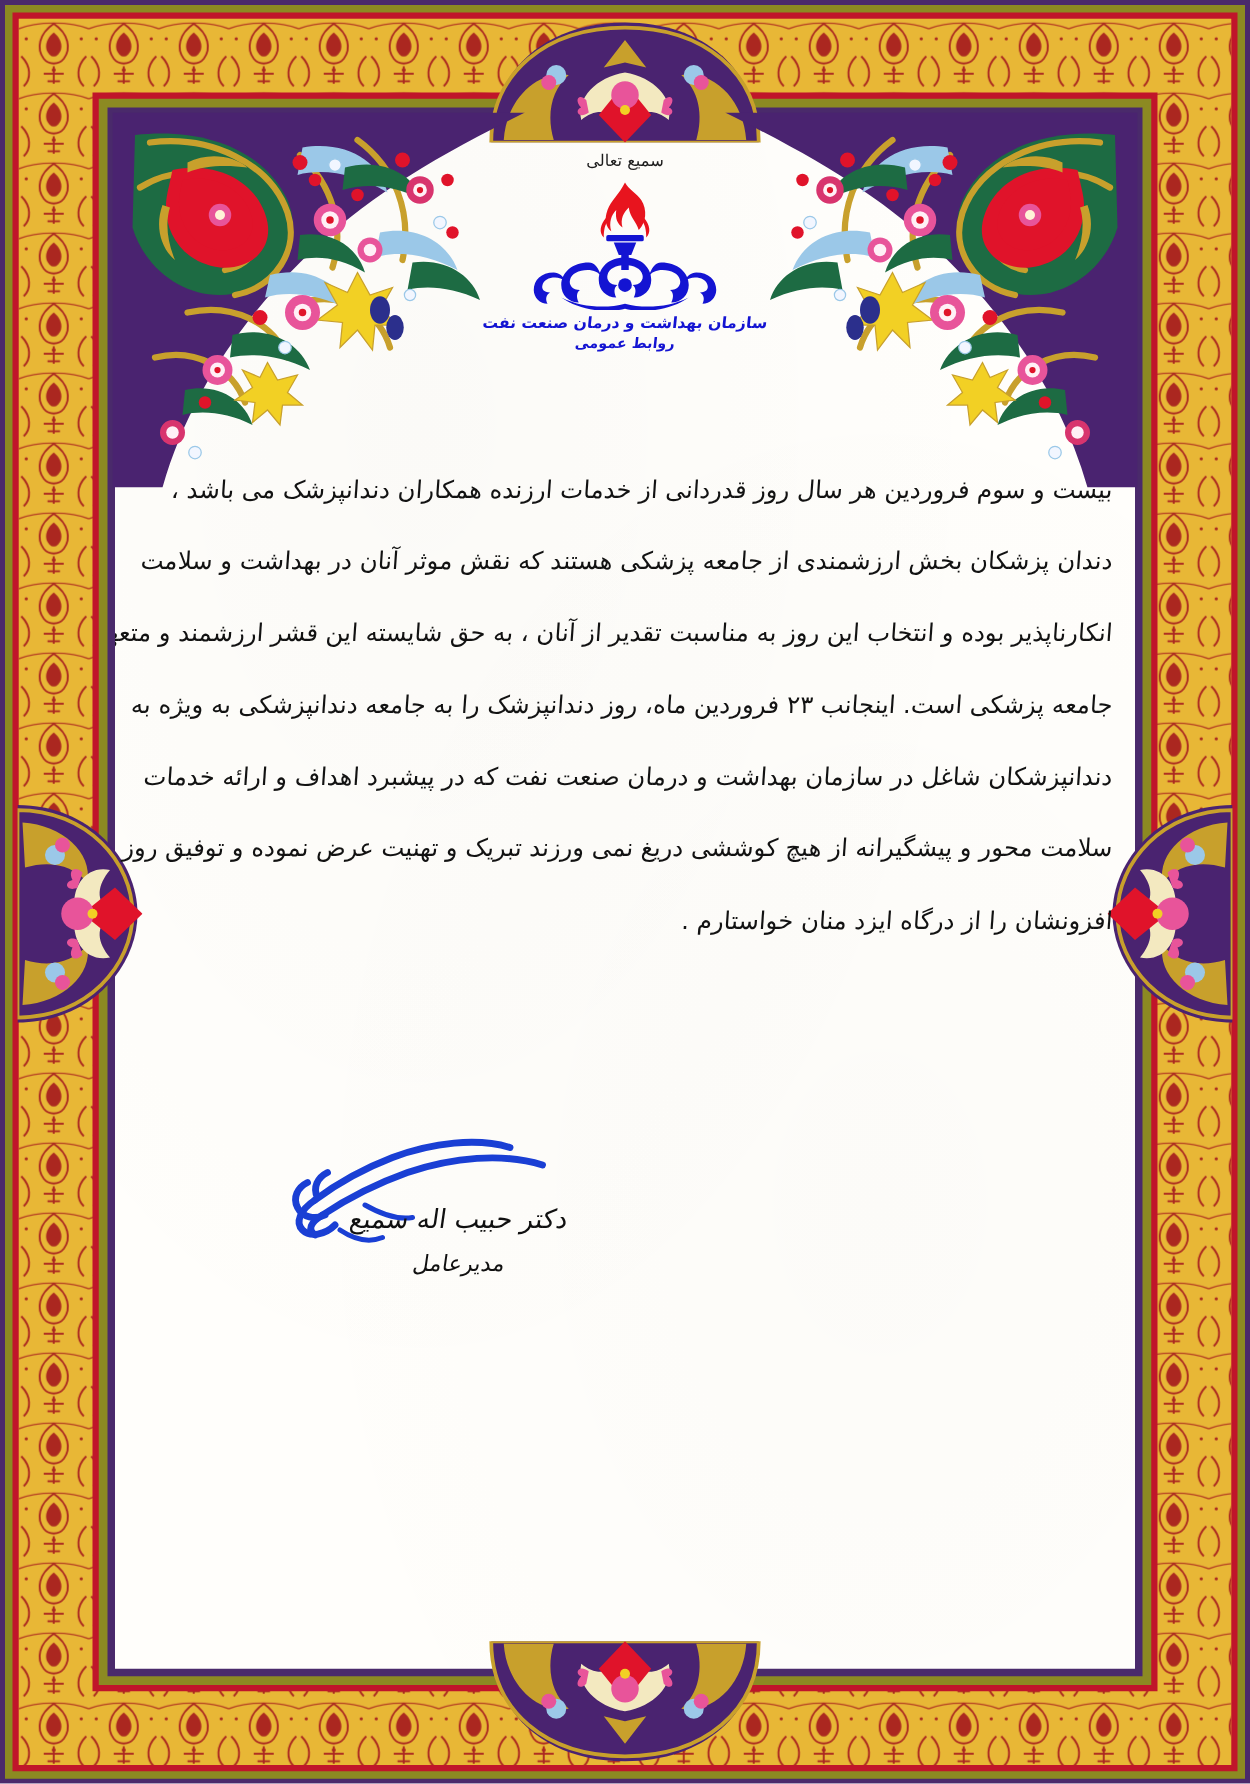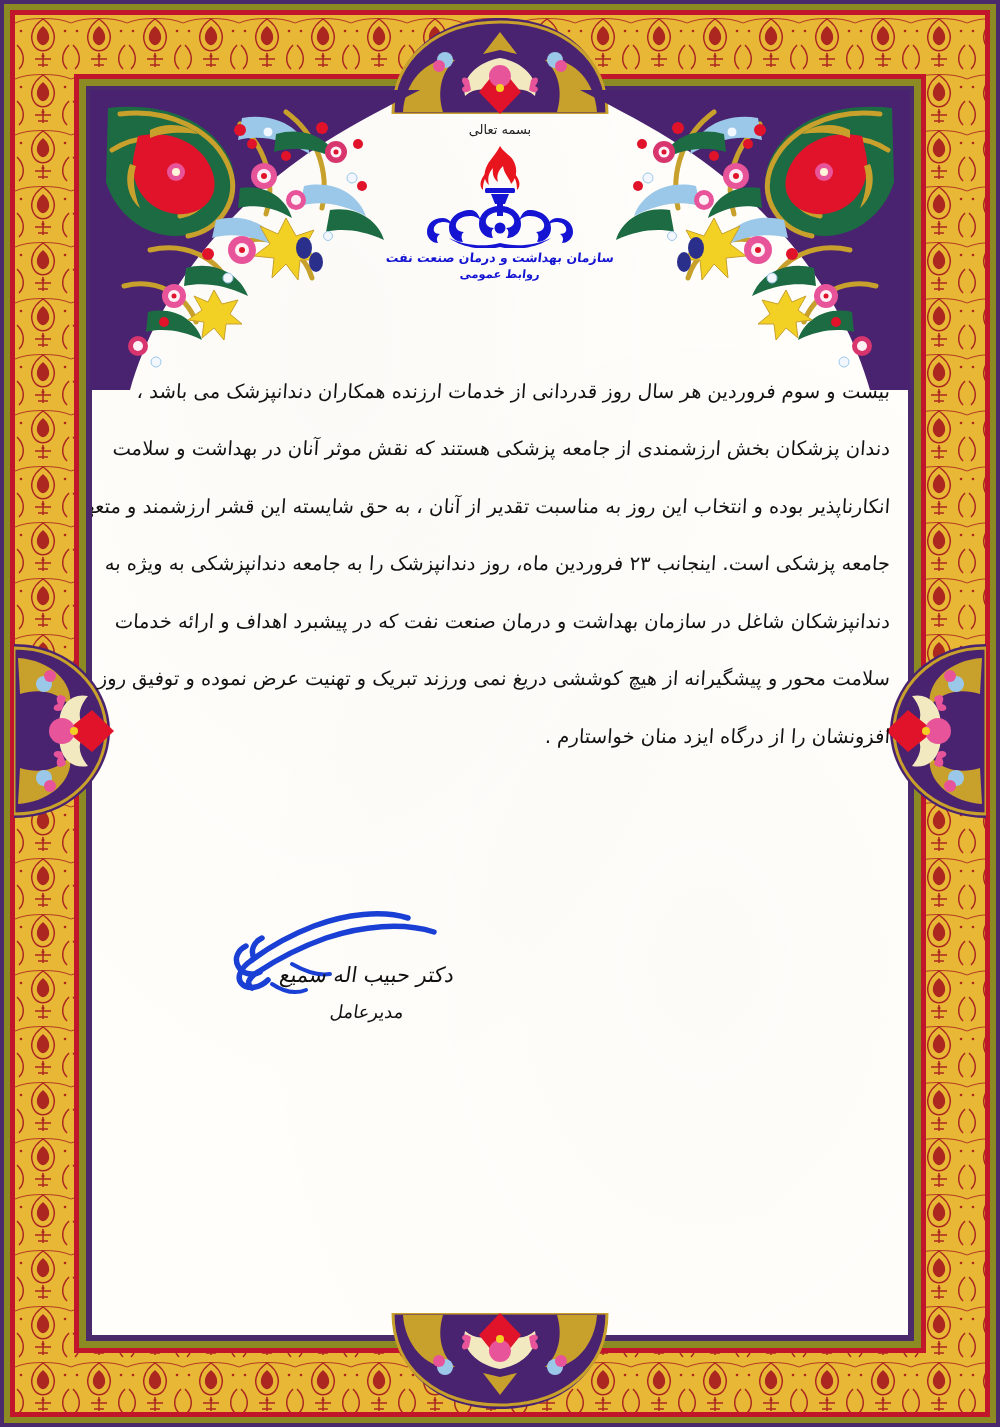--- a/index.html
+++ b/index.html
@@ -440,21 +440,21 @@
       <circle cx="178" cy="42" r="5"></circle>
         <circle cx="262" cy="88" r="5"></circle>
       <circle cx="138" cy="188" r="5"></circle>
         <circle cx="66" cy="272" r="5"></circle>
       <circle cx="238" cy="146" r="4.5"></circle>
     </g>
   </svg>
 
   <div class="content">
 
-    <div class="basmala">بسمه تعالی</div>
+    <div class="basmala">سمیع تعالی</div>
 
     <div class="logo-wrap">
       <svg class="logo-svg" width="150" height="104" viewBox="0 0 150 104">
 
         <g fill="#e8141e">
           <path d="M75 2 C70 12 64 16 61 24 C58 32 60 38 64 41 C62 34 64 28 68 24 C67 31 69 35 73 38 C71 31 74 26 78 22 C79 30 84 33 86 40 C92 34 93 24 88 16 C84 10 78 8 75 2 Z"></path>
           <path d="M60 30 C55 36 54 42 58 46 C58 40 59 35 62 32 Z"></path>
           <path d="M90 30 C95 36 96 42 92 46 C92 40 91 35 88 32 Z"></path>
         </g>
 

